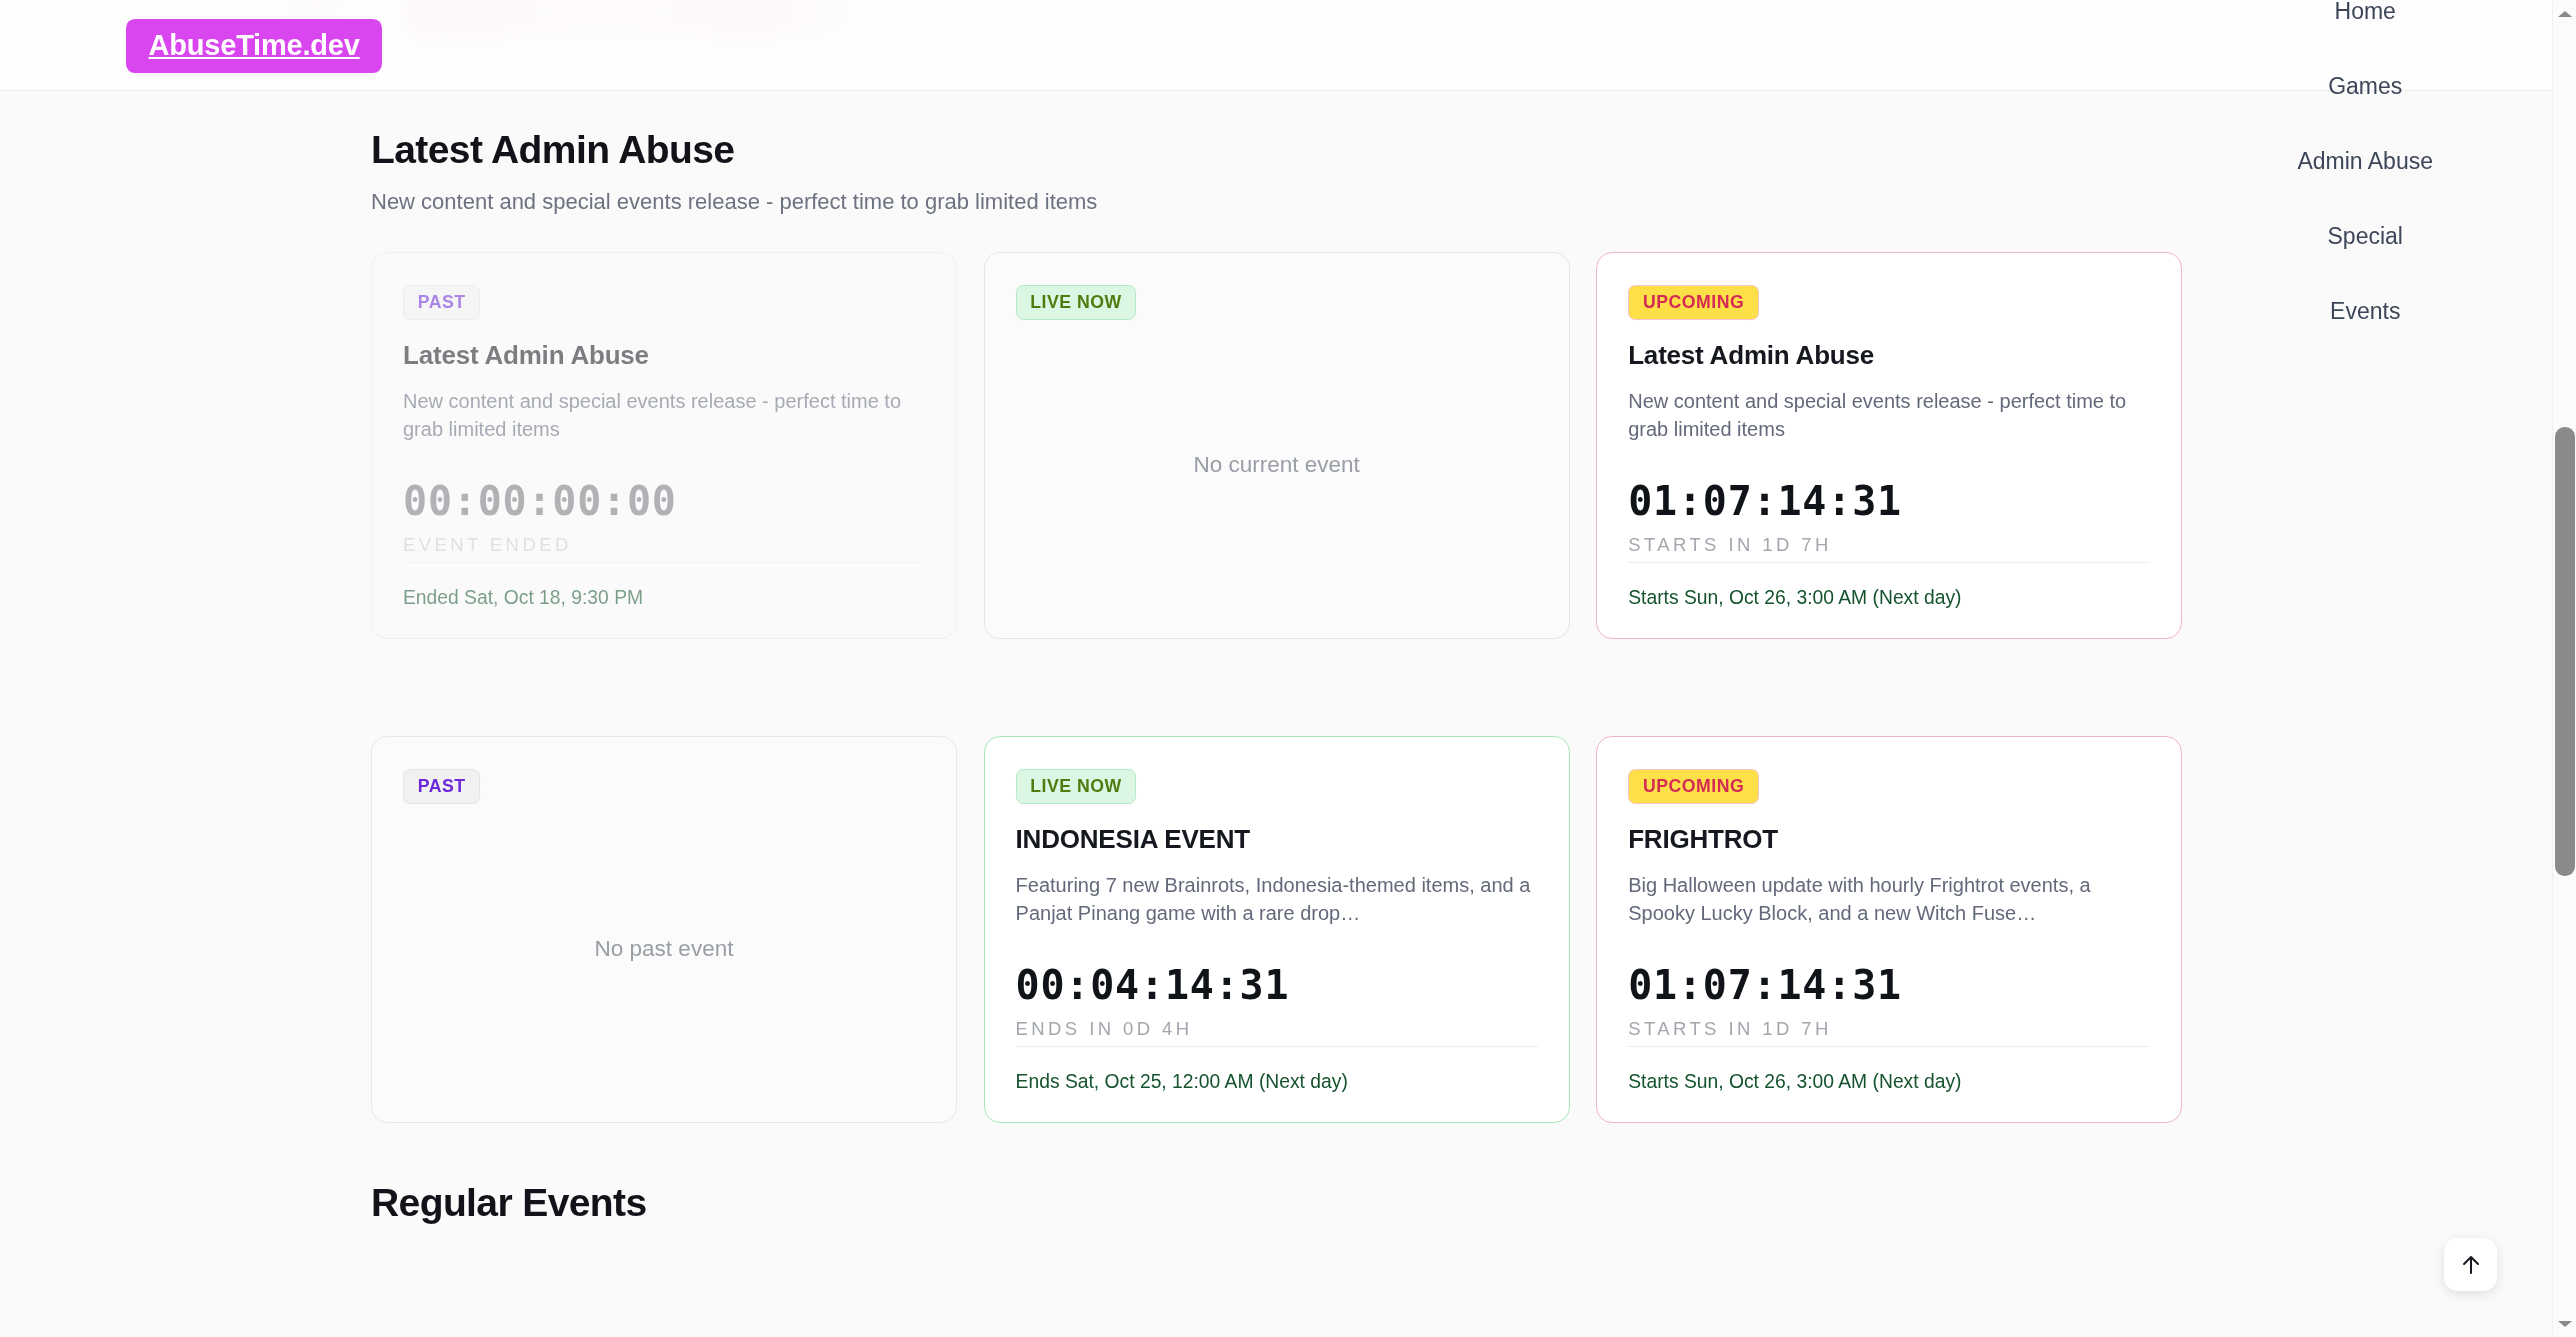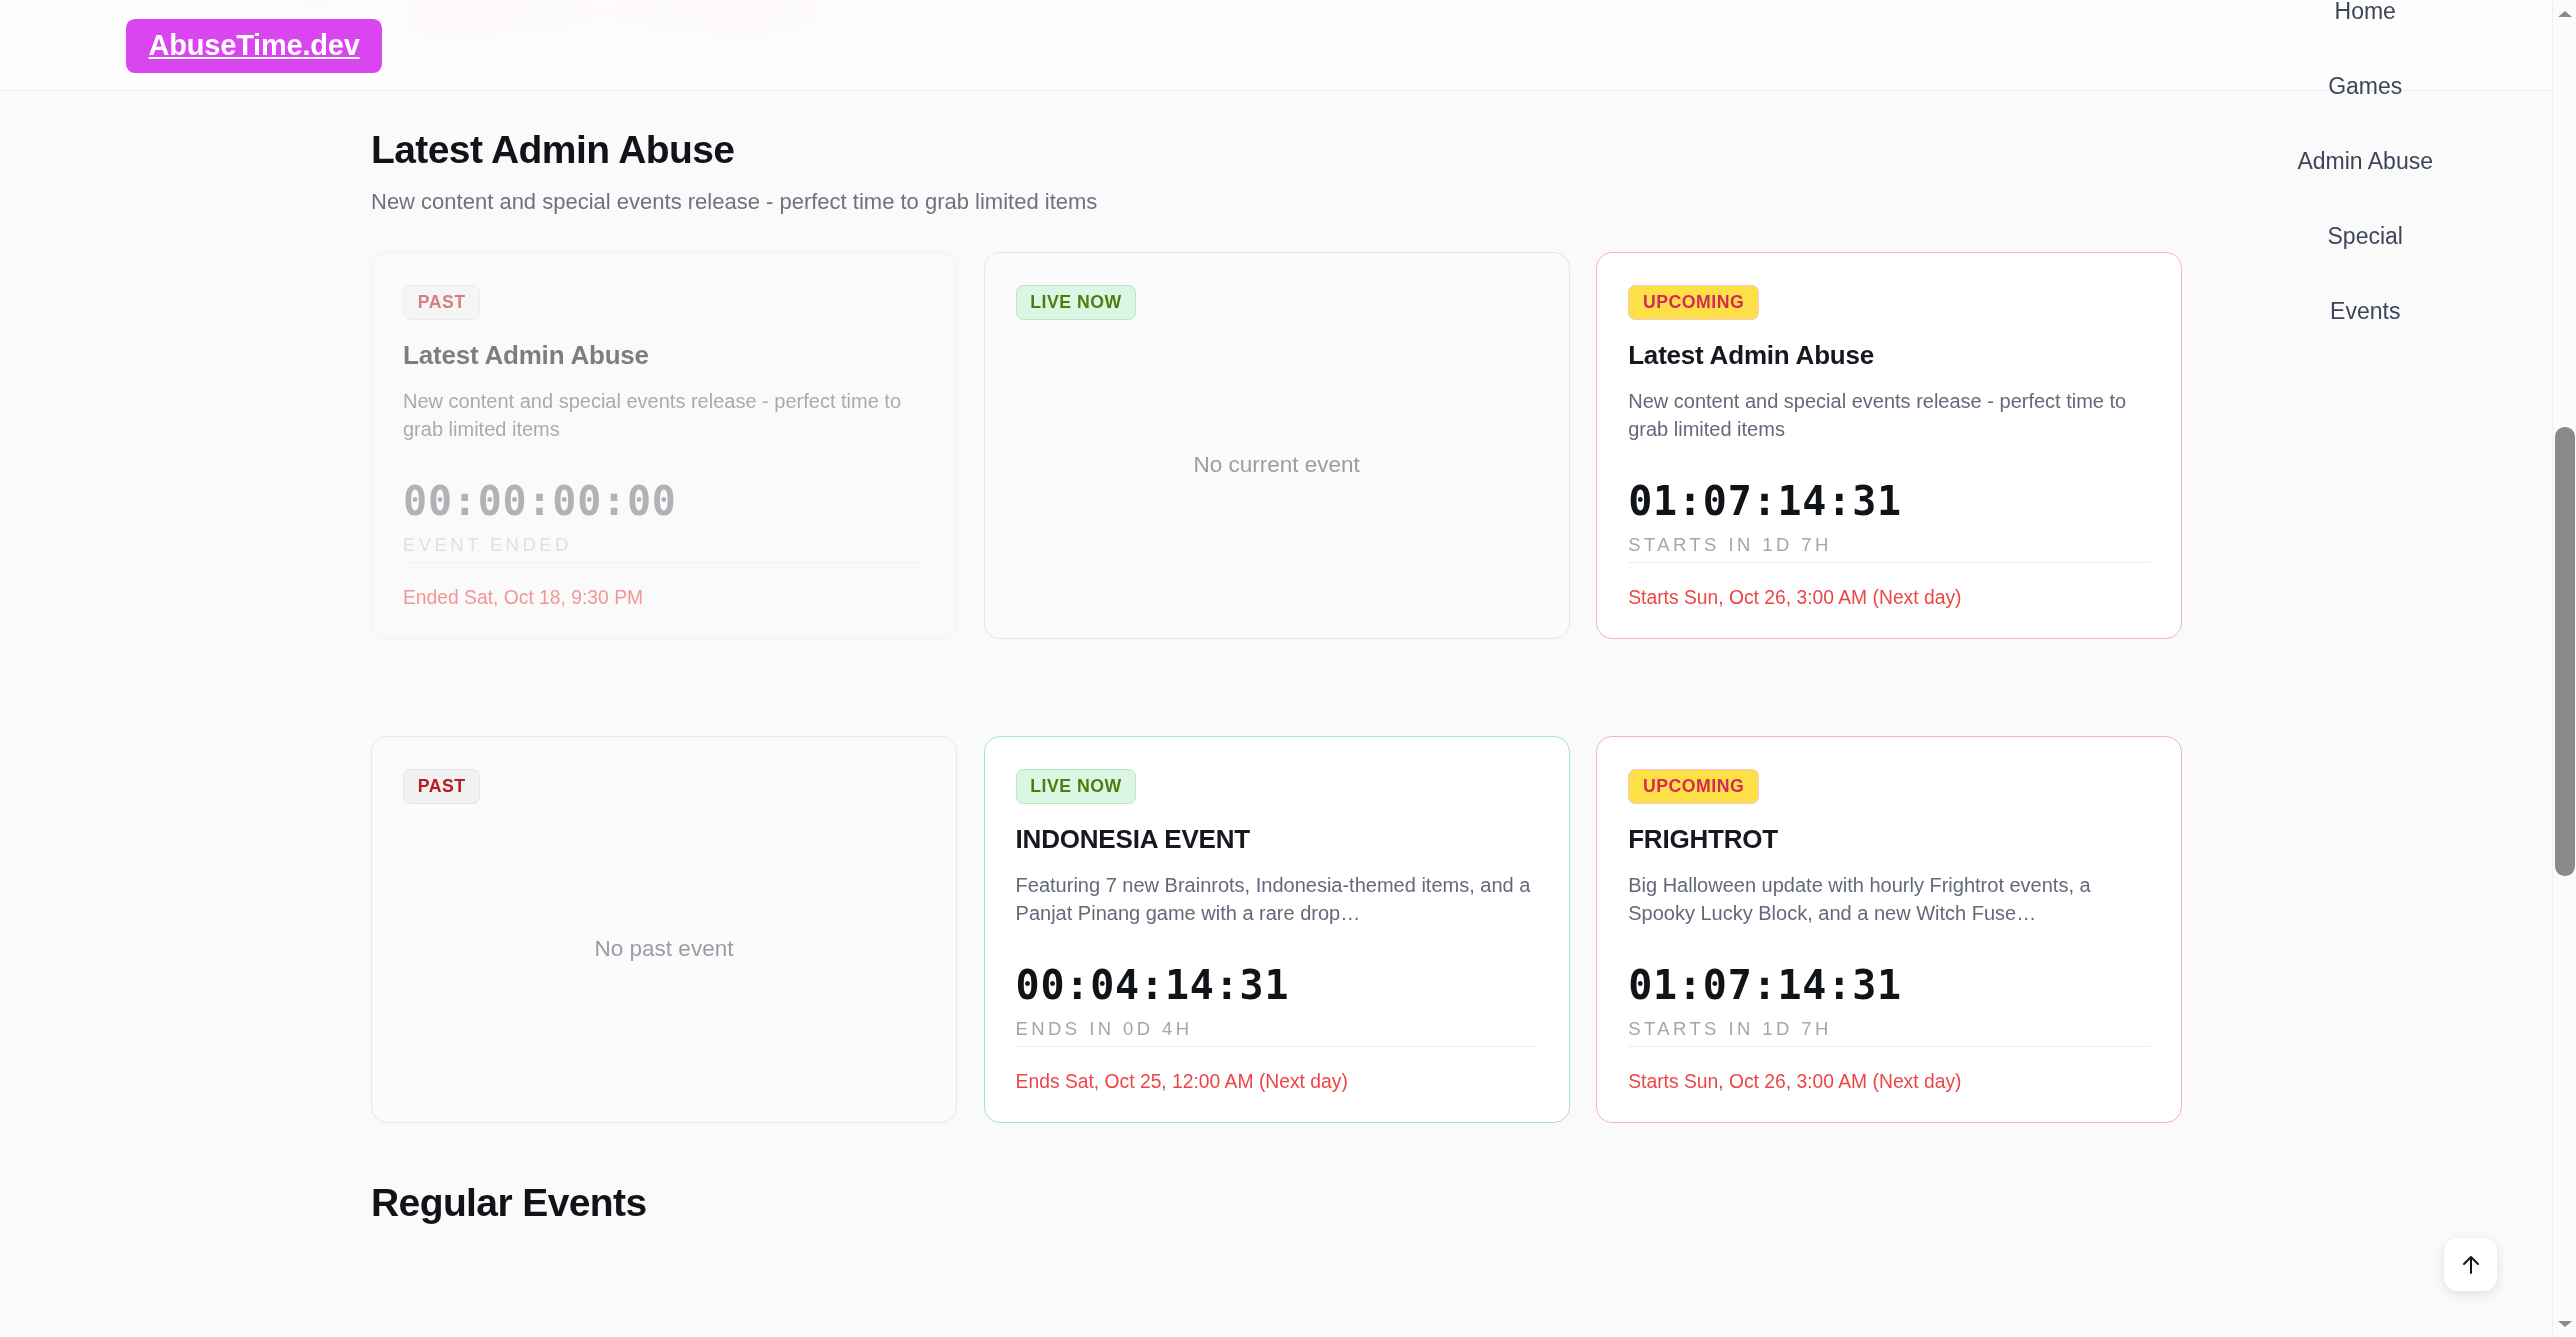--- a/index.html
+++ b/index.html
@@ -161,21 +161,21 @@
     display: inline-flex;
     align-items: center;
     height: 35px;
     padding: 0 13.7px;
     border-radius: 7.2px;
     font-size: 17.7px;
     font-weight: 700;
     letter-spacing: 0.5px;
     align-self: flex-start;
   }
-  .badge.b-past     { background: #f1f1f1; border: 0.8px solid #e4e4e4; color: #b91c1c; }
+  .badge.b-past     { background: #f1f1f1; border: 0.8px solid #e4e4e4; color: #6d28d9; }
   .badge.b-live     { background: #dcf6e4; border: 0.8px solid #b7e8c8; color: #4d7c0f; }
   .badge.b-upcoming { background: #fde047; border: 0.8px solid #f3c3cf; color: #d42a55; }
 
   .ev-title {
     margin-top: 21px;
     font-size: 26px;
     font-weight: 700;
     color: #15181e;
     letter-spacing: -0.2px;
     line-height: 1.15;
@@ -207,21 +207,21 @@
     text-transform: uppercase;
     line-height: 1;
   }
   .countdown-note.dim { color: #c9ccd1; }
 
   .card-foot {
     margin-top: auto;
     padding-top: 22.5px;
     border-top: 0.8px solid #ededed;
     font-size: 19.3px;
-    color: #ef4444;
+    color: #14532d;
     line-height: 1.2;
   }
 
   .empty-msg {
     flex: 1;
     display: flex;
     align-items: center;
     justify-content: center;
     font-size: 22.5px;
     color: #989da6;

